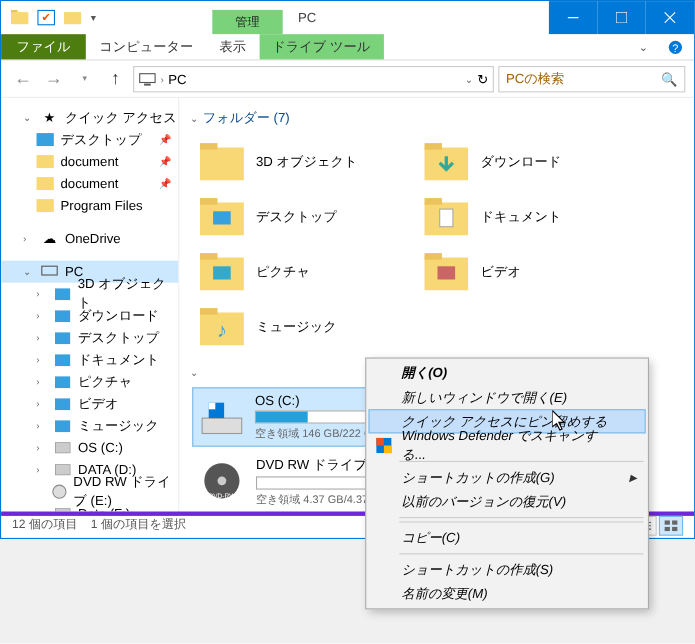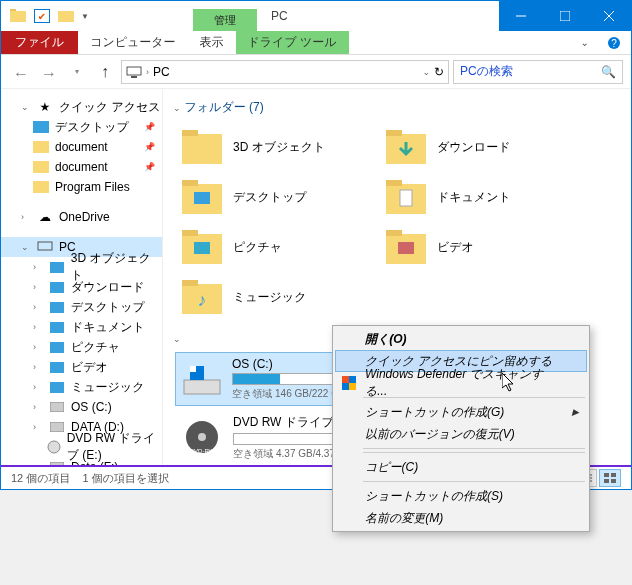--- a/index.html
+++ b/index.html
@@ -13,34 +13,34 @@
 .tab-group { display: flex; margin-left: 80px; height: 30px; align-items: flex-end; padding-left: 24px; }
 .tab-accent { background: #7ad27a; width: 64px; height: 22px; font-size: 11px; color: #222; display: flex; align-items: center; justify-content: center; }
 .tab-title { margin-left: 14px; font-size: 12px; color: #444; align-self: center; }
 .win-ctrls { margin-left: auto; display: flex; height: 30px; }
 .win-ctrls div { width: 44px; height: 30px; display: flex; align-items: center; justify-content: center; color: #fff; }
 .wc-min, .wc-max { background: #0078d7; }
 .wc-close { background: #0078d7; }
 .wc-close svg, .wc-min svg, .wc-max svg { stroke: #fff; stroke-width: 1; fill: none; }
 
 .ribbon { height: 24px; display: flex; align-items: stretch; border-bottom: 1px solid #ddd; }
-.ribbon .file-tab { background: #b91c1c; color: #fff; padding: 0 14px; font-size: 12px; display: flex; align-items: center; font-family: Liberation Serif, serif; }
+.ribbon .file-tab { background: #4d7c0f; color: #fff; padding: 0 14px; font-size: 12px; display: flex; align-items: center; font-family: Liberation Serif, serif; }
 .ribbon .r-tab { padding: 0 12px; font-size: 12px; color: #333; display: flex; align-items: center; }
 .ribbon .r-tab.green { background: #7ad27a; }
 .ribbon .caret { margin-left: auto; padding: 0 8px; display: flex; align-items: center; color: #555; font-size: 10px;}
 .ribbon .help { padding: 0 10px; color: #0078d7; display:flex; align-items:center; }
 
 .addrbar { height: 34px; display: flex; align-items: center; gap: 4px; padding: 4px 8px; border-bottom: 1px solid #eee; }
 .nav-btn { width: 24px; height: 24px; display: flex; align-items: center; justify-content: center; color: #888; }
 .nav-btn.enabled { color: #333; }
 .path { flex: 1; height: 24px; border: 1px solid #ccc; display: flex; align-items: center; padding: 0 4px; font-size: 12px; gap: 4px; }
 .path .pc-ico { width: 16px; height: 12px; }
 .path .sep { color: #666; font-size: 9px; }
 .path .refresh { margin-left: auto; display:flex; gap:4px; align-items:center;}
-.search { width: 170px; height: 24px; border: 1px solid #ccc; display: flex; align-items: center; padding: 0 6px; font-size: 12px; color: #1d4ed8; }
+.search { width: 170px; height: 24px; border: 1px solid #ccc; display: flex; align-items: center; padding: 0 6px; font-size: 12px; color: #a16207; }
 .search .sicon { margin-left: auto; }
 
 .body { flex: 1; display: flex; overflow: hidden; }
 .sidebar { width: 162px; border-right: 1px solid #eee; padding: 8px 0; font-size: 12px; overflow: hidden; }
 .side-item { display: flex; align-items: center; height: 20px; padding-left: 16px; gap: 6px; }
 .side-item.lvl1 { padding-left: 20px; }
 .side-item.lvl2 { padding-left: 32px; }
 .side-item.selected { background: #cce8ff; }
 .side-item .chev { font-size: 9px; color: #666; width: 10px; }
 .side-item .ico { width: 16px; height: 14px; display: inline-flex; align-items: center; justify-content: center; }
@@ -54,21 +54,21 @@
 .tile .ficon { width: 42px; height: 42px; display: flex; align-items: center; justify-content: center; }
 .drive-tile { width: 204px; height: 54px; display: flex; align-items: center; gap: 10px; padding: 2px 6px;}
 .drive-tile.selected { background: #cce8ff; border: 1px solid #7ab8e6; }
 .drive-info { flex: 1; }
 .drive-name { font-size: 12px; }
 .drive-bar { width: 140px; height: 12px; border: 1px solid #aaa; background: #fff; margin: 2px 0; position: relative; }
 .drive-bar .fill { height: 100%; background: #26a0da; }
 .drive-free { font-size: 10px; color: #666; }
 .dicon { width: 42px; height: 42px; display:flex; align-items:center; justify-content:center;}
 
-.status { height: 24px; border-top: 2px solid #6d28d9; display: flex; align-items: center; font-size: 11px; color: #555; padding: 0 10px; gap: 12px; }
+.status { height: 24px; border-top: 4px solid #6d28d9; display: flex; font-size: 11px; color: #555; padding: 0 10px; gap: 12px; }
 .status .views { margin-left: auto; display: flex; gap: 2px; }
 .status .views .v { width: 22px; height: 18px; border: 1px solid #ccc; display:flex; align-items:center; justify-content:center;}
 .status .views .v.active { background: #cce8ff; border-color: #7ab8e6; }
 
 .ctxmenu { position: absolute; left: 332px; top: 325px; width: 258px; background: #f2f2f2; border: 1px solid #aaa; box-shadow: 3px 3px 8px rgba(0,0,0,.25); padding: 2px; font-size: 12px; }
 .ctxmenu .mi { height: 22px; display: flex; align-items: center; padding: 0 28px 0 30px; position: relative; font-style: italic; }
 .ctxmenu .mi.hover { background: #c5dffb; border: 1px solid #7ab8e6; height: 22px; padding-left: 29px; }
 .ctxmenu .mi .micon { position: absolute; left: 6px; width: 16px; height: 16px; display:flex; align-items:center; justify-content:center; }
 .ctxmenu .mi .arrow { position: absolute; right: 8px; font-size: 9px; color: #333; }
 .ctxmenu .sep { height: 1px; background: #ccc; margin: 3px 2px 3px 28px; }
@@ -478,20 +478,23 @@
           </svg>
         </div>
     </div>
   </div>
 </div>
 
 <div class="ctxmenu">
   <div class="mi">
       <b>開く(O)</b>
     </div>
+  <div class="mi">
+      <span>新しいウィンドウで開く(E)</span>
+    </div>
   <div class="mi hover">
       <span>クイック アクセスにピン留めする</span>
     </div>
   <div class="mi">
       <span class="micon">
         <svg width="14" height="14">
           <rect width="14" height="14" fill="#0078d7"></rect>
           <rect x="0" y="0" width="7" height="7" fill="#f25022"></rect>
           <rect x="7" y="7" width="7" height="7" fill="#ffb900"></rect>
         </svg>

